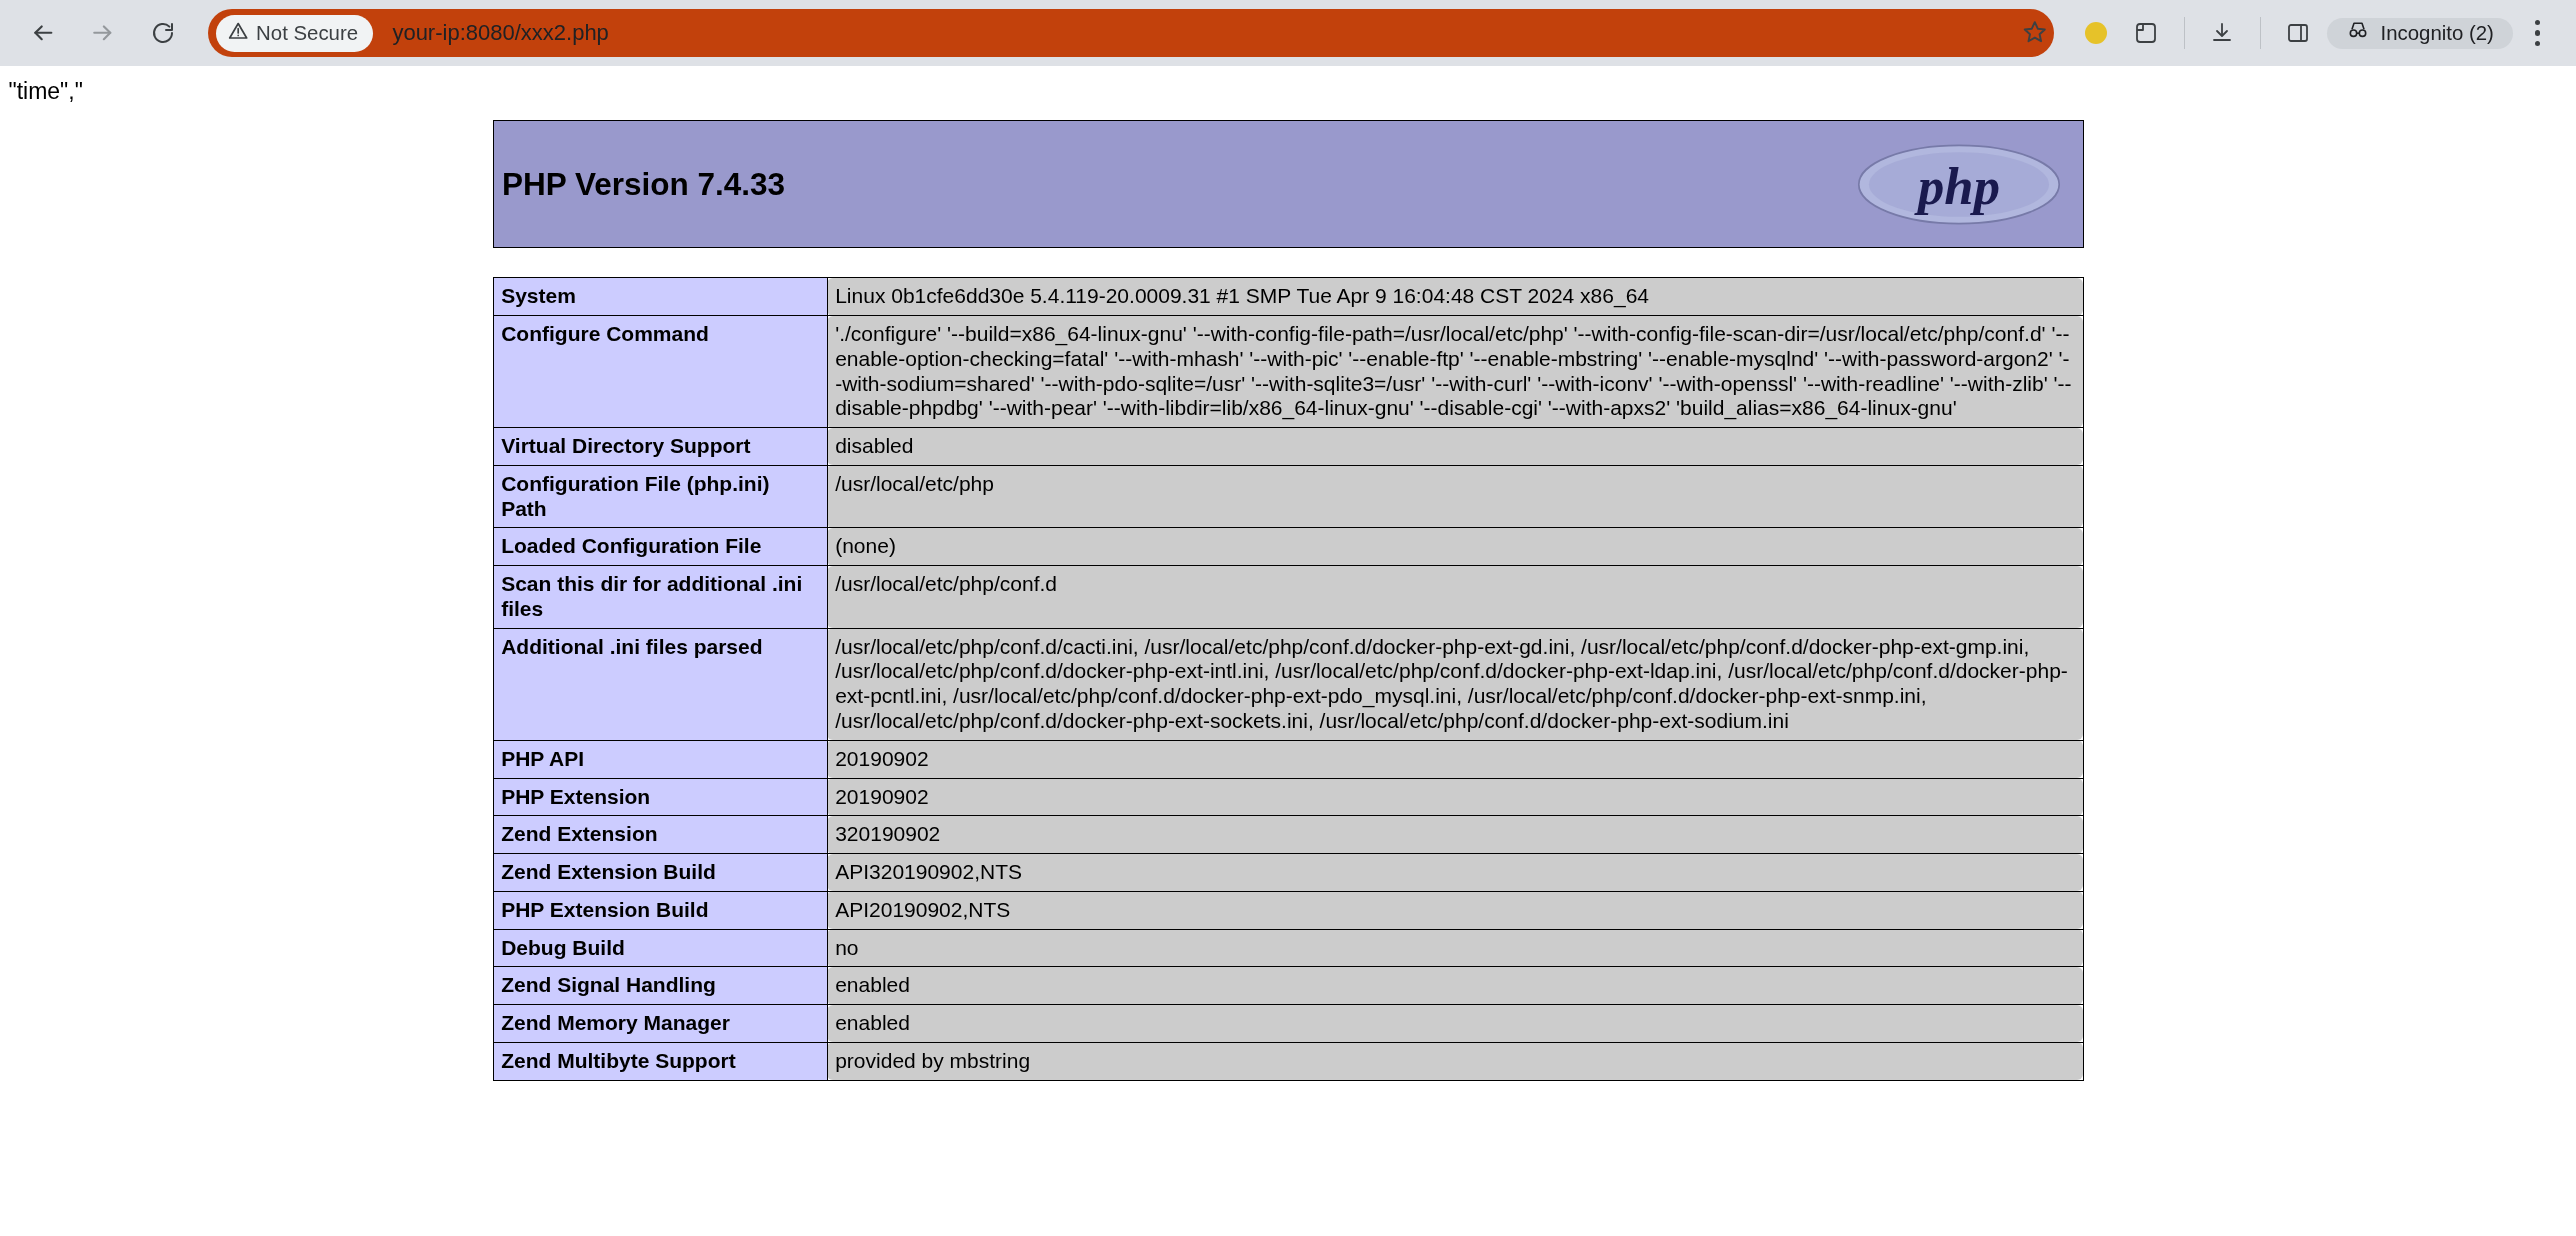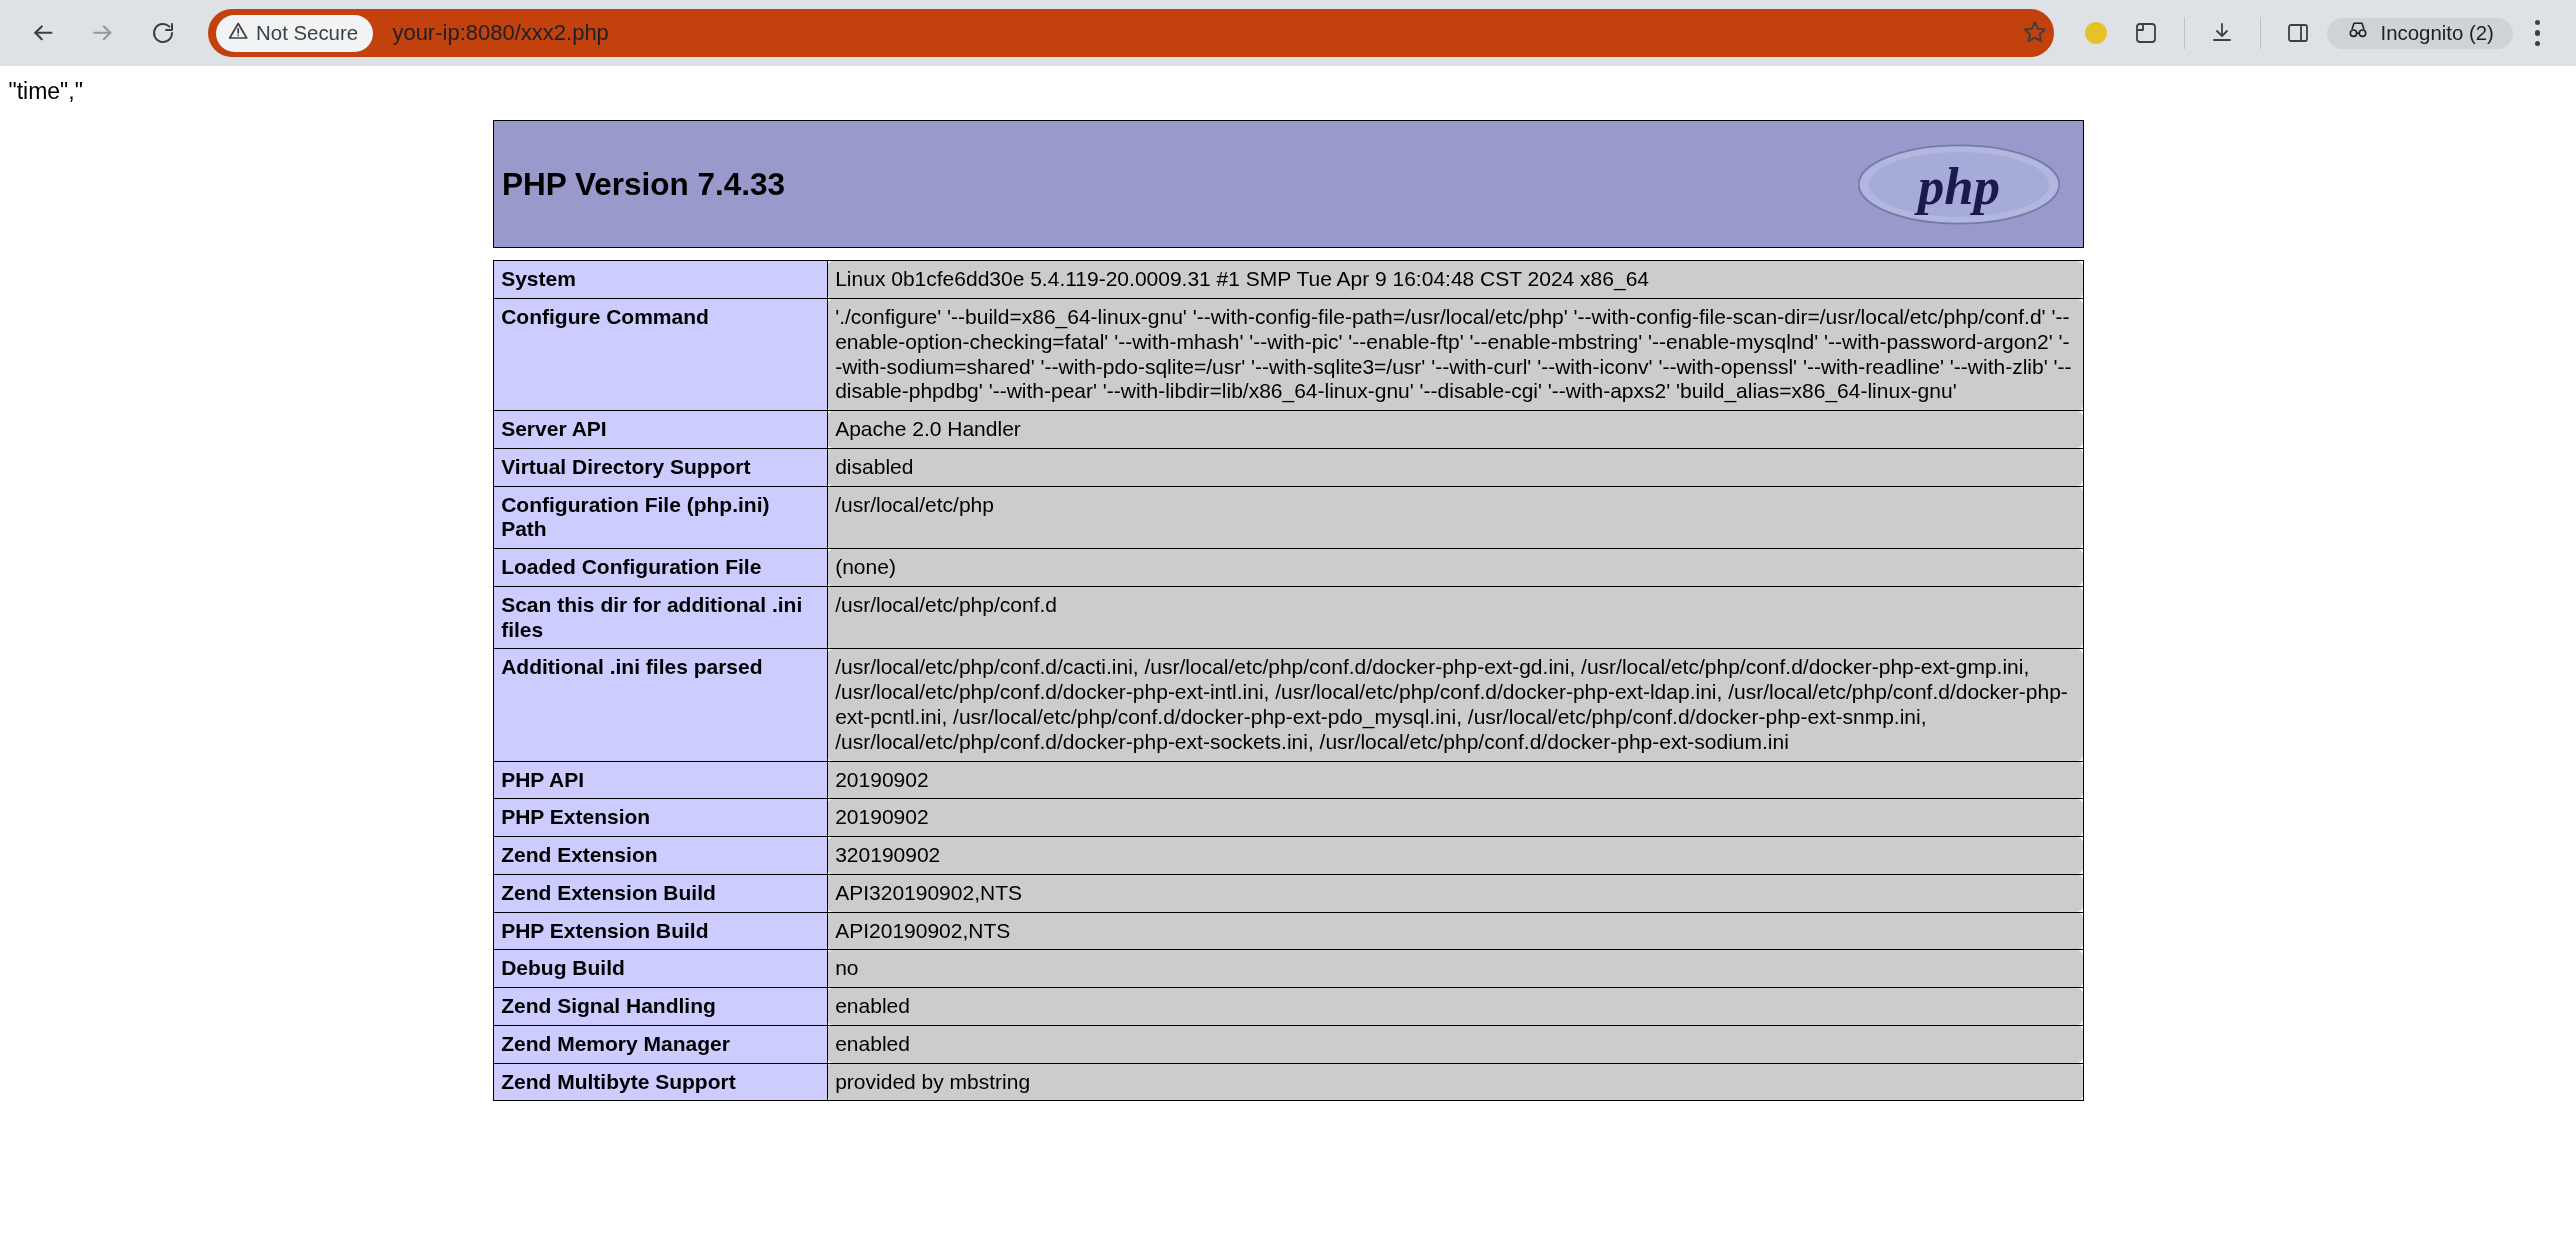--- a/index.html
+++ b/index.html
@@ -130,21 +130,21 @@
     font-family: "Liberation Sans", sans-serif;
   }
   .php-logo {
     width: 204px; height: 102px;
     display: flex; align-items: center; justify-content: center;
   }
 
   table.info {
     border-collapse: collapse;
     width: 100%;
-    margin-top: 12px;
+    margin-top: 29px;
     table-layout: fixed;
   }
   table.info td {
     border: 0.9px solid #000;
     padding: 6px 7.7px;
     font-size: 21px;
     line-height: 1.18;
     vertical-align: top;
     font-family: "Liberation Sans", sans-serif;
     word-break: break-word;
@@ -290,24 +290,20 @@
       <tbody>
         <tr>
             <td class="e">System</td>
             <td class="v">Linux 0b1cfe6dd30e 5.4.119-20.0009.31 #1 SMP Tue Apr 9 16:04:48 CST 2024 x86_64</td>
           </tr>
         <tr>
             <td class="e">Configure Command</td>
             <td class="v">'./configure'  '--build=x86_64-linux-gnu' '--with-config-file-path=/usr/local/etc/php' '--with-config-file-scan-dir=/usr/local/etc/php/conf.d' '--enable-option-checking=fatal' '--with-mhash' '--with-pic' '--enable-ftp' '--enable-mbstring' '--enable-mysqlnd' '--with-password-argon2' '--with-sodium=shared' '--with-pdo-sqlite=/usr' '--with-sqlite3=/usr' '--with-curl' '--with-iconv' '--with-openssl' '--with-readline' '--with-zlib' '--disable-phpdbg' '--with-pear' '--with-libdir=lib/x86_64-linux-gnu' '--disable-cgi' '--with-apxs2' 'build_alias=x86_64-linux-gnu'</td>
           </tr>
         <tr>
-            <td class="e">Server API</td>
-            <td class="v">Apache 2.0 Handler</td>
-          </tr>
-        <tr>
             <td class="e">Virtual Directory Support</td>
             <td class="v">disabled</td>
           </tr>
         <tr>
             <td class="e">Configuration File (php.ini) Path</td>
             <td class="v">/usr/local/etc/php</td>
           </tr>
         <tr>
             <td class="e">Loaded Configuration File</td>
             <td class="v">(none)</td>

